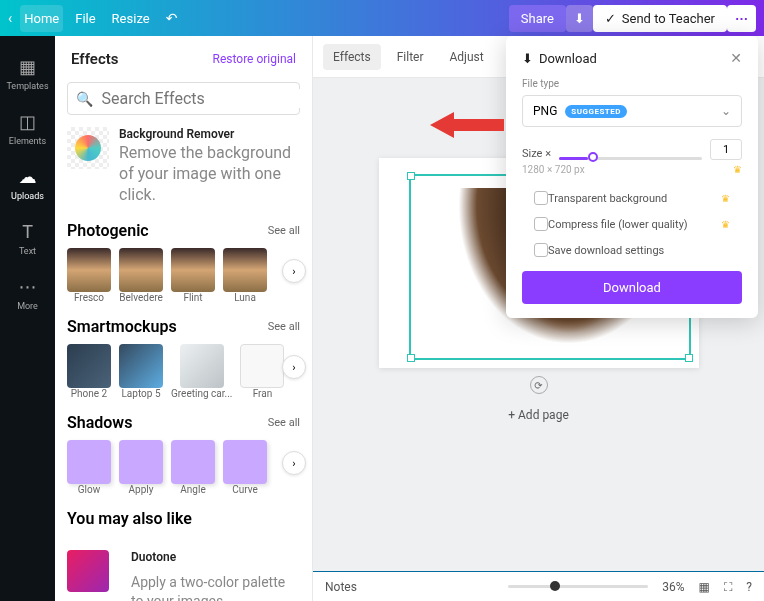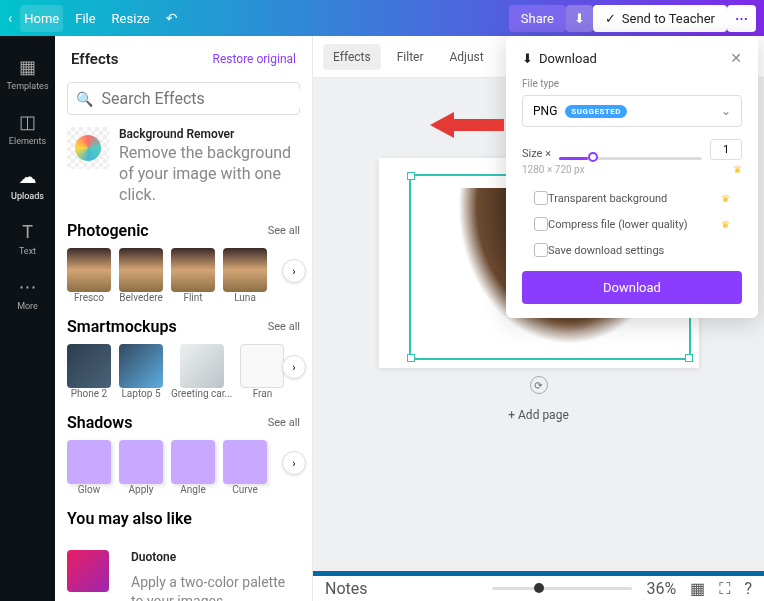--- a/index.html
+++ b/index.html
@@ -67,21 +67,21 @@
 .tool.active{background:#eee}
 .canvas-wrap{flex:1;display:flex;flex-direction:column;align-items:center;justify-content:flex-start;padding:20px;overflow:auto}
 .canvas{width:320px;height:210px;background:#fff;box-shadow:0 1px 6px rgba(0,0,0,.1);position:relative;margin-top:60px}
 .sel{position:absolute;left:30px;top:16px;right:8px;bottom:8px;border:2px solid #2ec4b6}
 .sel-h{width:8px;height:8px;background:#fff;border:1px solid #2ec4b6;position:absolute}
 .sel-h.tl{top:-4px;left:-4px}.sel-h.tr{top:-4px;right:-4px}.sel-h.bl{bottom:-4px;left:-4px}.sel-h.br{bottom:-4px;right:-4px}
 .photo{position:absolute;left:60px;right:0;top:30px;bottom:0;background:radial-gradient(ellipse at 50% 10%,#2b1a12 0%,#4a3020 30%,#6b4a30 50%,transparent 60%),radial-gradient(circle at 50% 55%,#e8c5a5 0%,#d9b090 20%,transparent 28%);border-radius:4px}
 .add-page{font-size:12px;color:#555;margin-top:14px;cursor:pointer}
 .rot-ico{width:18px;height:18px;border:1px solid #aaa;border-radius:50%;font-size:10px;display:flex;align-items:center;justify-content:center;margin-top:8px;color:#666}
 
-.bottombar{height:30px;background:#fff;border-top:5px solid #0369a1;display:flex;align-items:center;padding:0 12px;font-size:16px;color:#555;gap:14px}
+.bottombar{height:30px;background:#fff;border-top:1px solid #0369a1;display:flex;align-items:center;padding:0 12px;font-size:12px;color:#555;gap:14px}
 .bottombar .bspacer{flex:1}
 .zoom-track{width:140px;height:3px;background:#ddd;border-radius:2px;position:relative}
 .zoom-handle{width:10px;height:10px;background:#333;border-radius:50%;position:absolute;top:-4px;left:42px}
 
 .arrow{position:absolute;left:430px;top:110px;z-index:50}
 .arrow svg{display:block}
 
 .popover{position:absolute;right:6px;top:36px;width:252px;background:#fff;border-radius:6px;box-shadow:0 4px 24px rgba(0,0,0,.18);z-index:40;padding:14px 16px 14px}
 .pop-hdr{display:flex;align-items:center;justify-content:space-between;margin-bottom:12px}
 .pop-title{font-size:13px;color:#222;display:flex;align-items:center;gap:6px}

